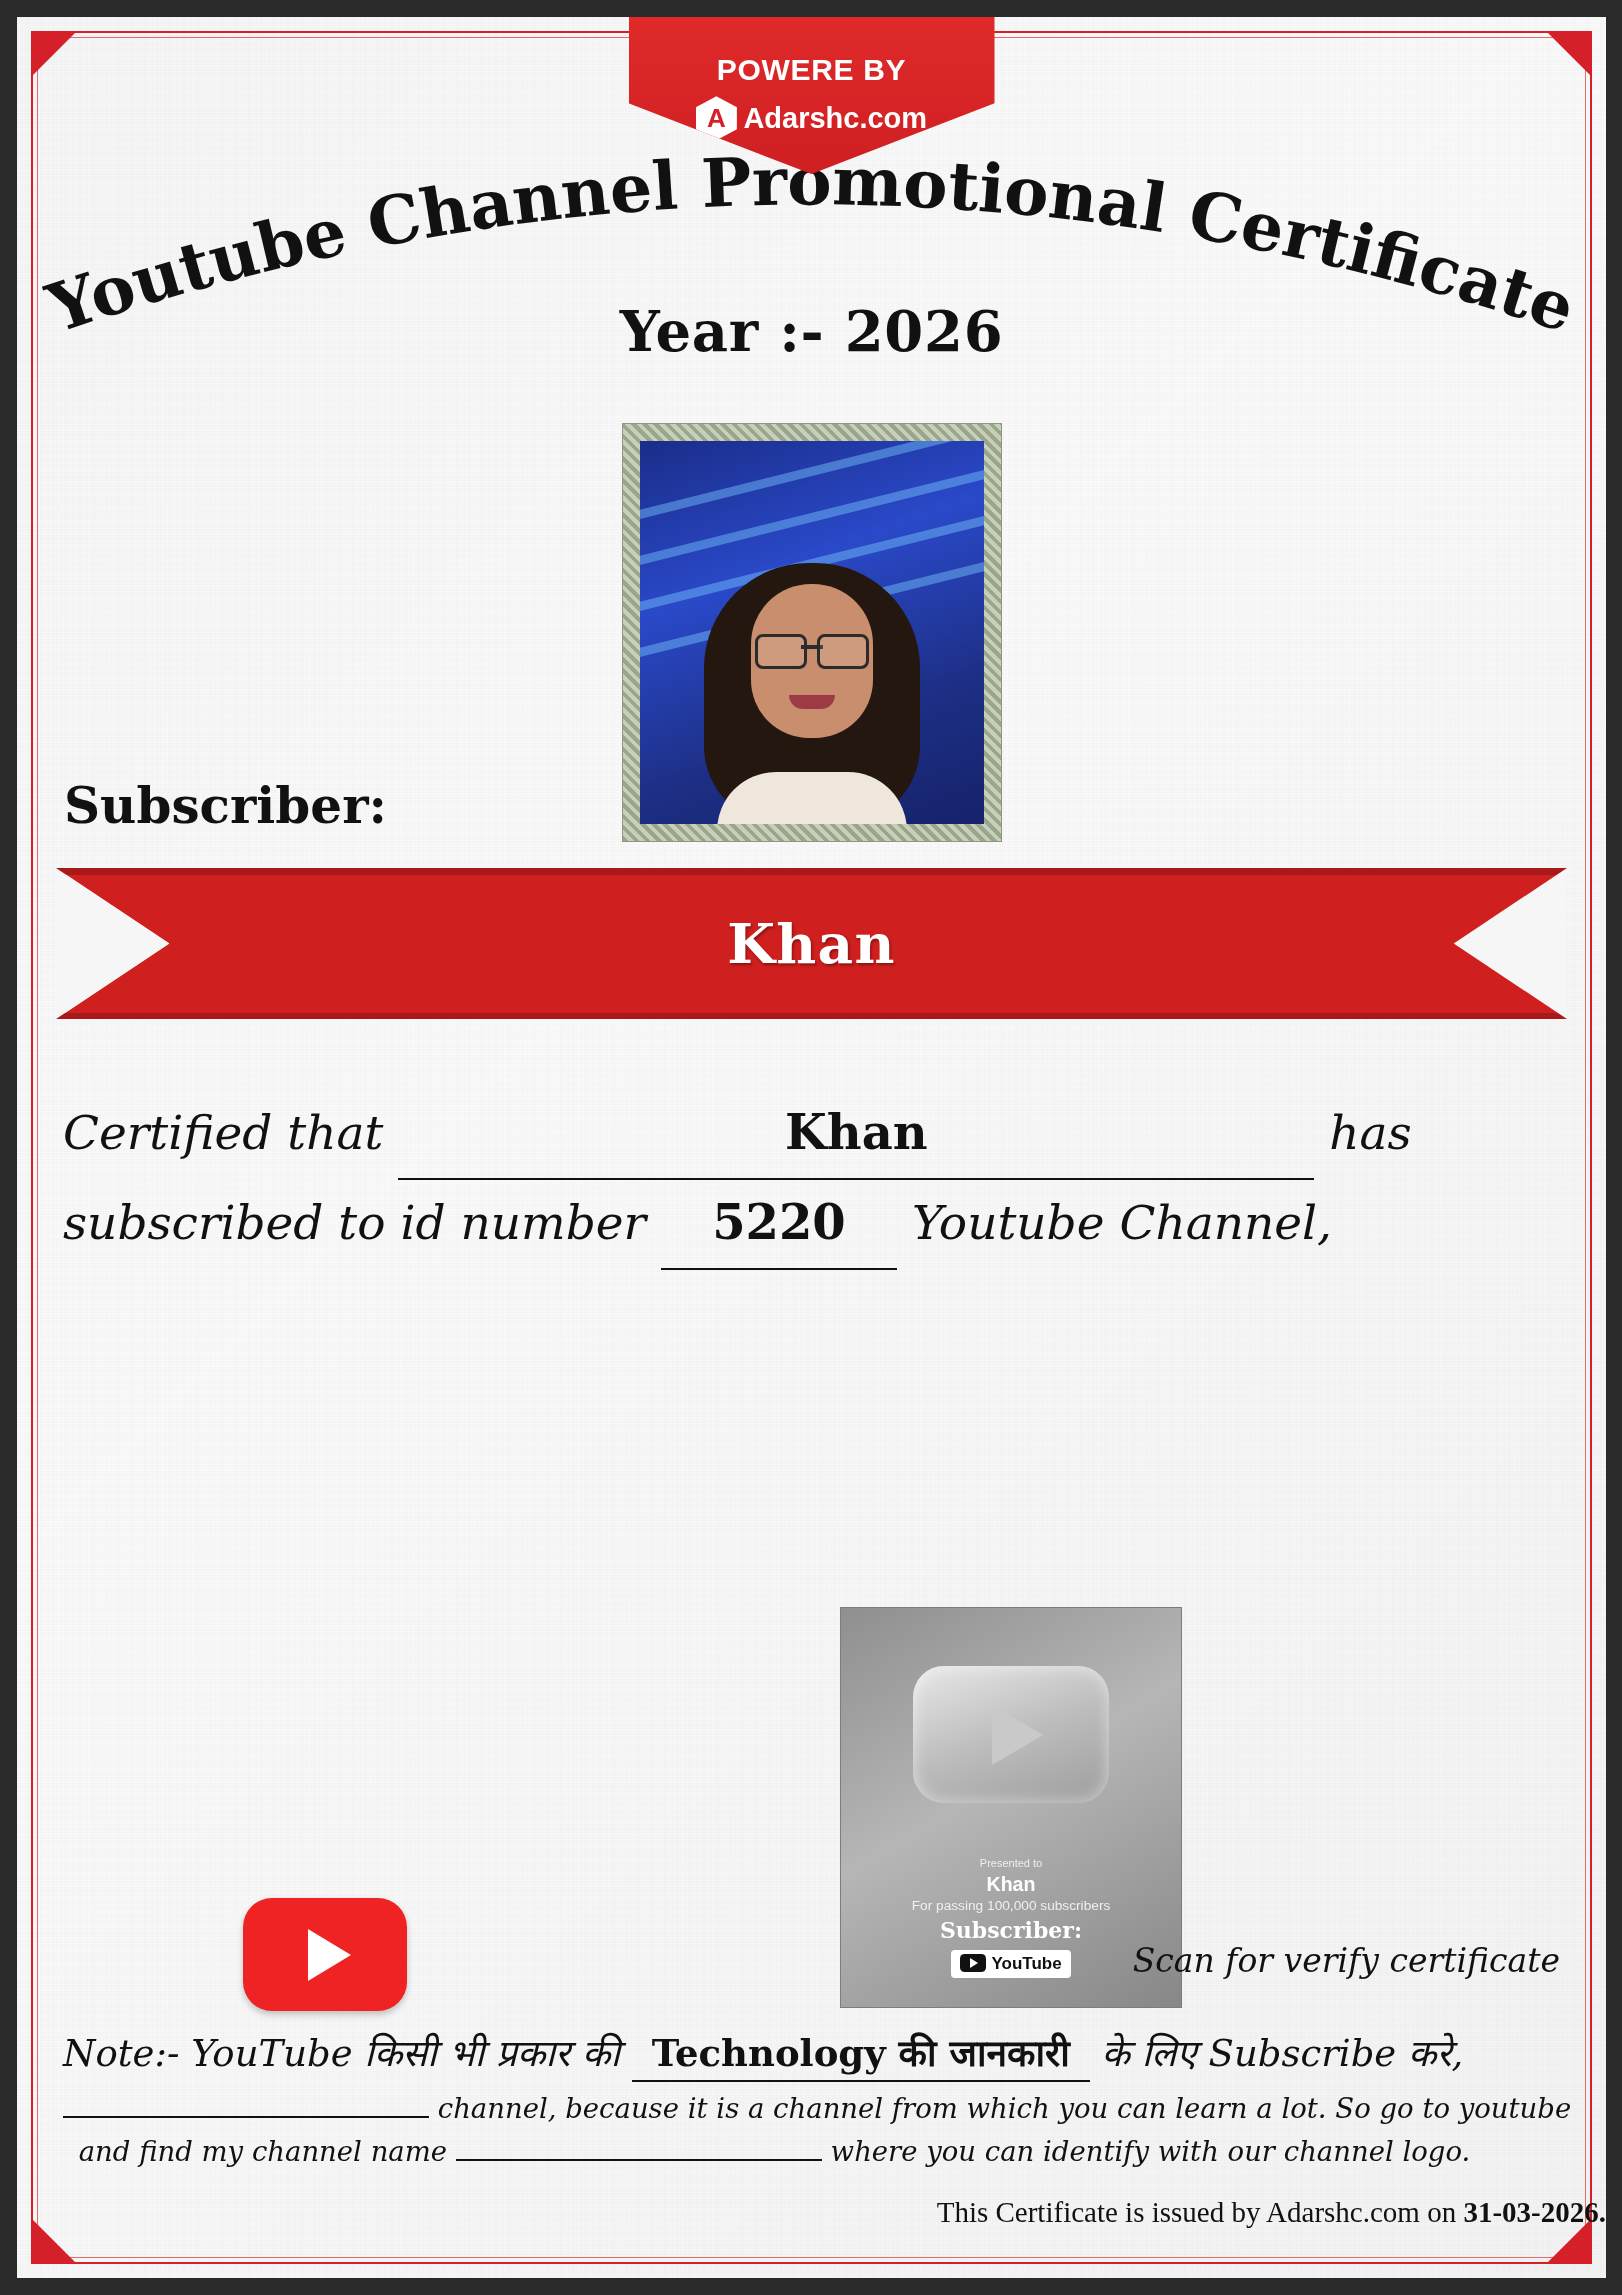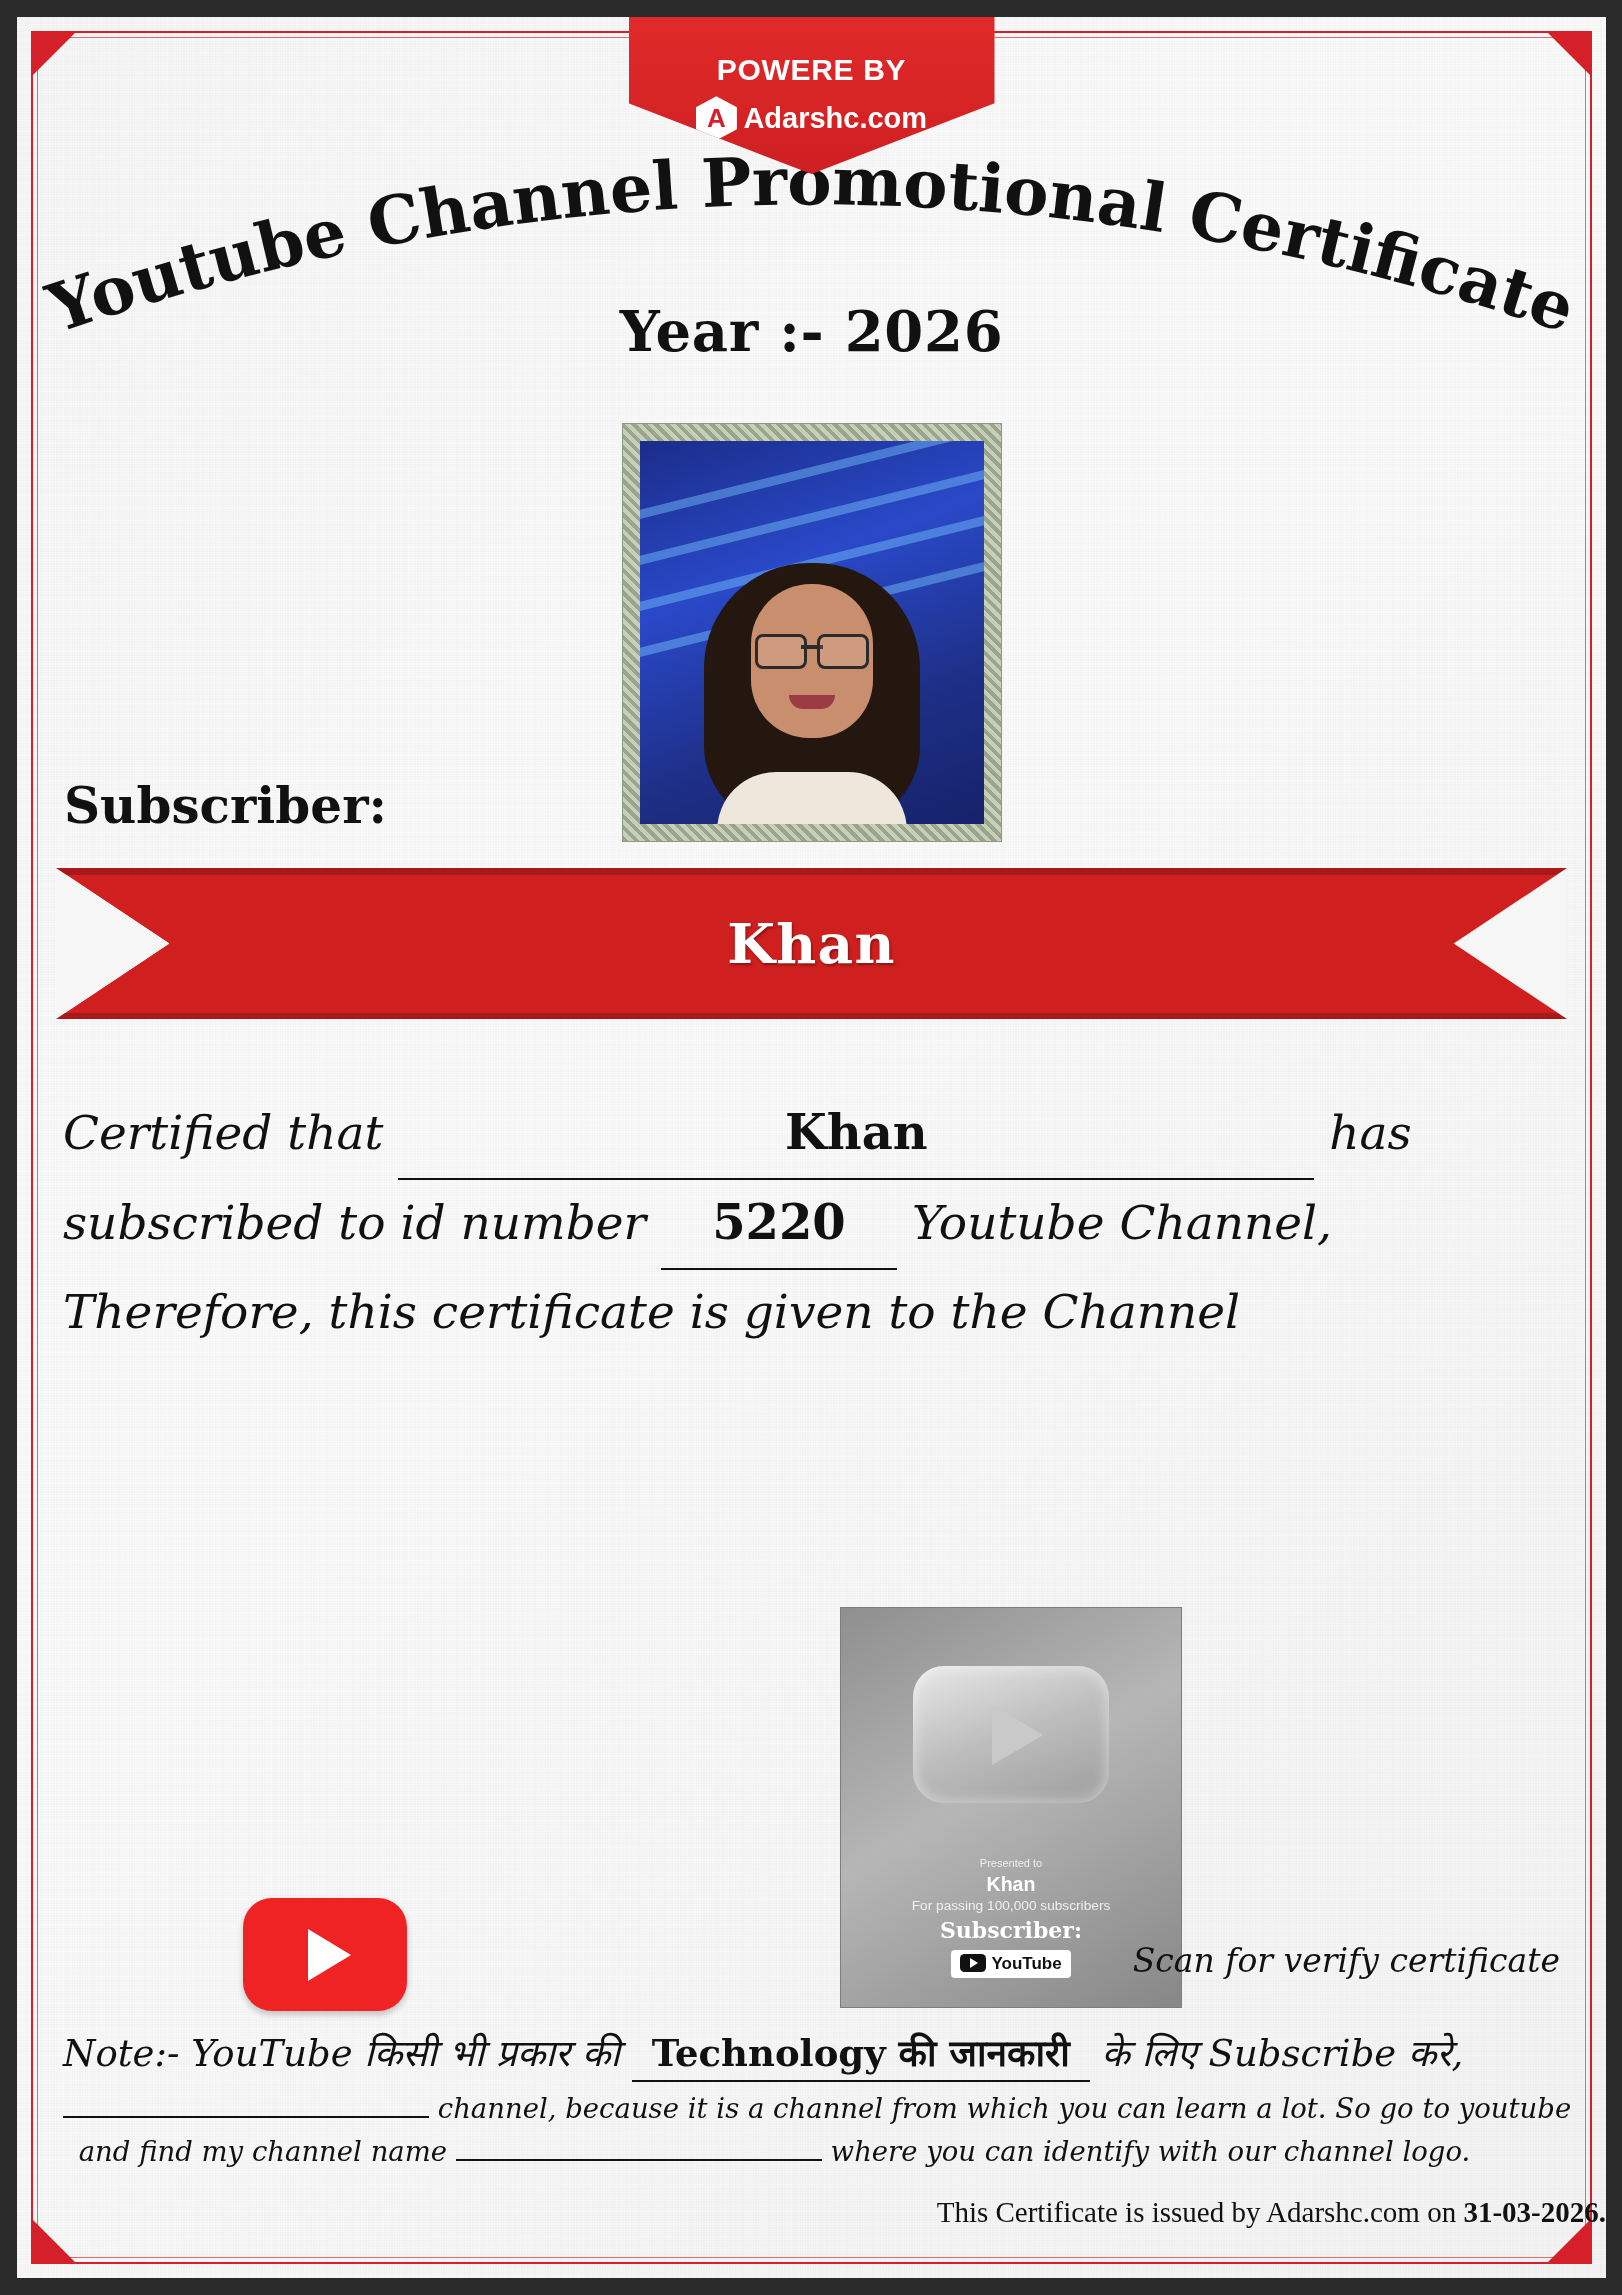--- a/index.html
+++ b/index.html
@@ -546,21 +546,20 @@
       <div class="line">
         <span>Certified that</span>
         <span class="blank name">Khan</span>
         <span>has</span>
       </div>
       <div class="line">
         <span>subscribed to id number</span>
         <span class="blank idnum">5220</span>
         <span>Youtube Channel,</span>
       </div>
-      <div class="line">Therefore, this certificate is given to the Channel</div>
     </div>
 
     <div class="plaque">
       <div class="silver-play">
           <div class="tri"></div>
         </div>
       <div class="presented">Presented to</div>
       <div class="p-name">Khan</div>
       <div class="p-sub">For passing 100,000 subscribers</div>
       <div class="p-label">Subscriber:</div>

